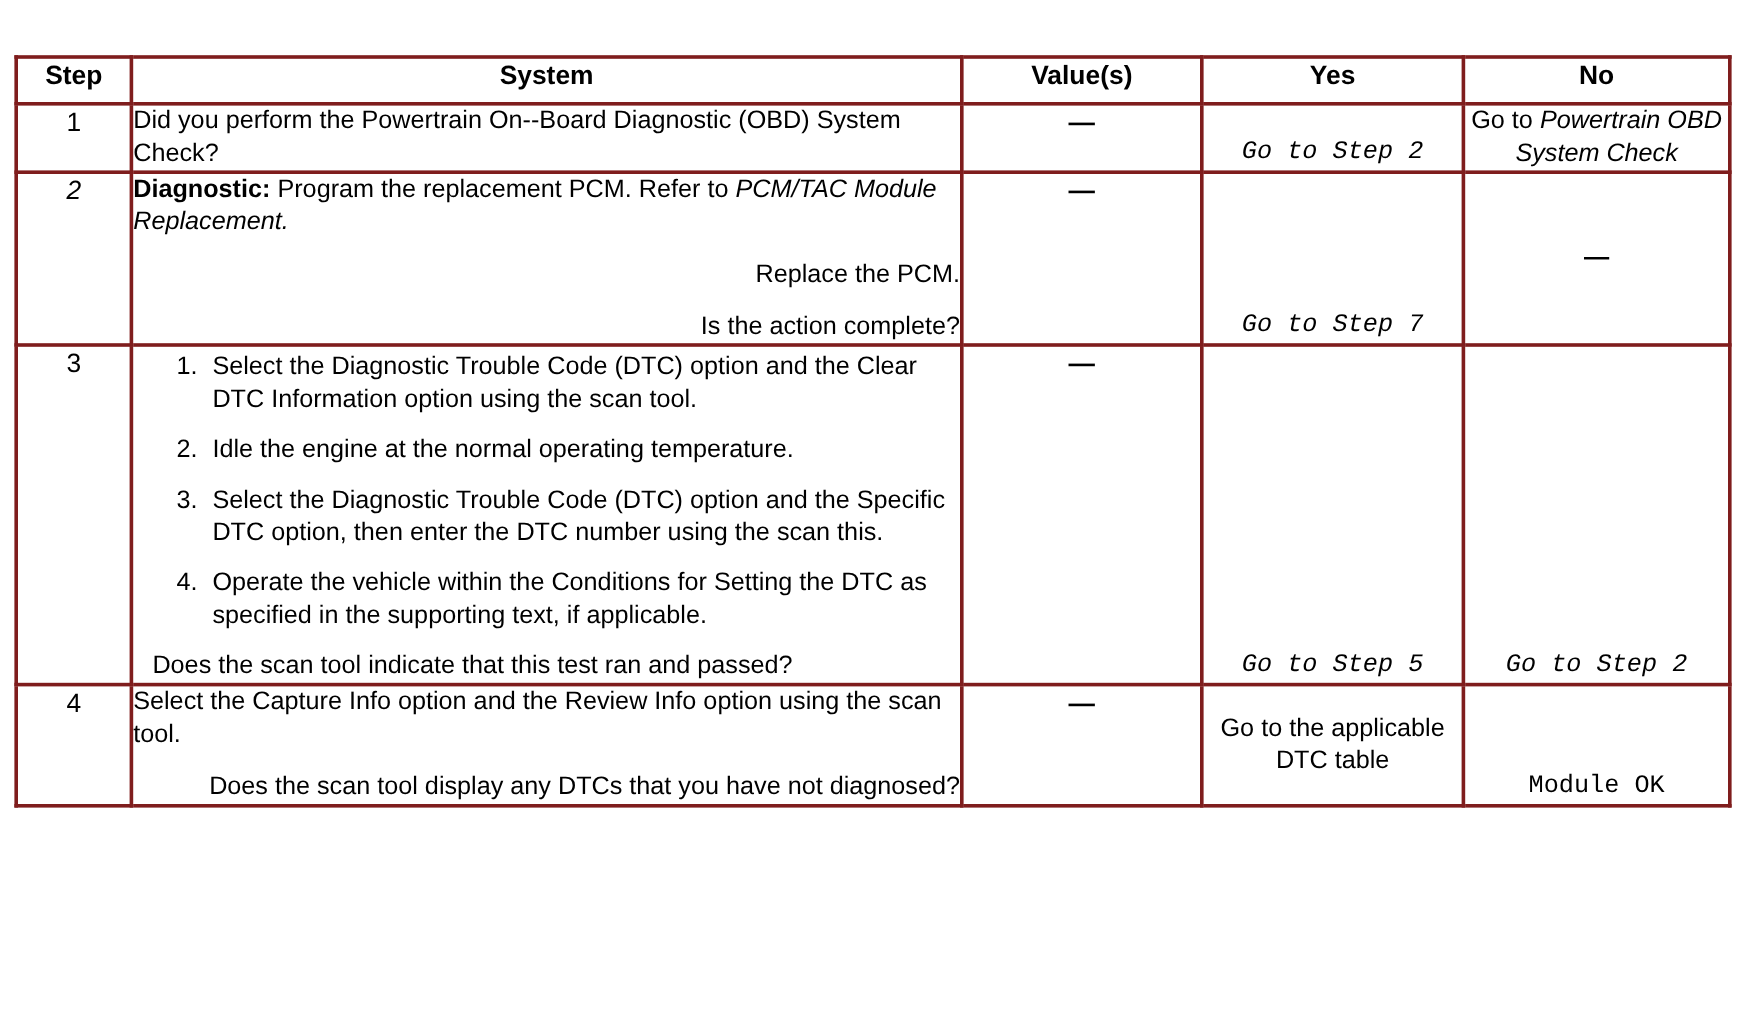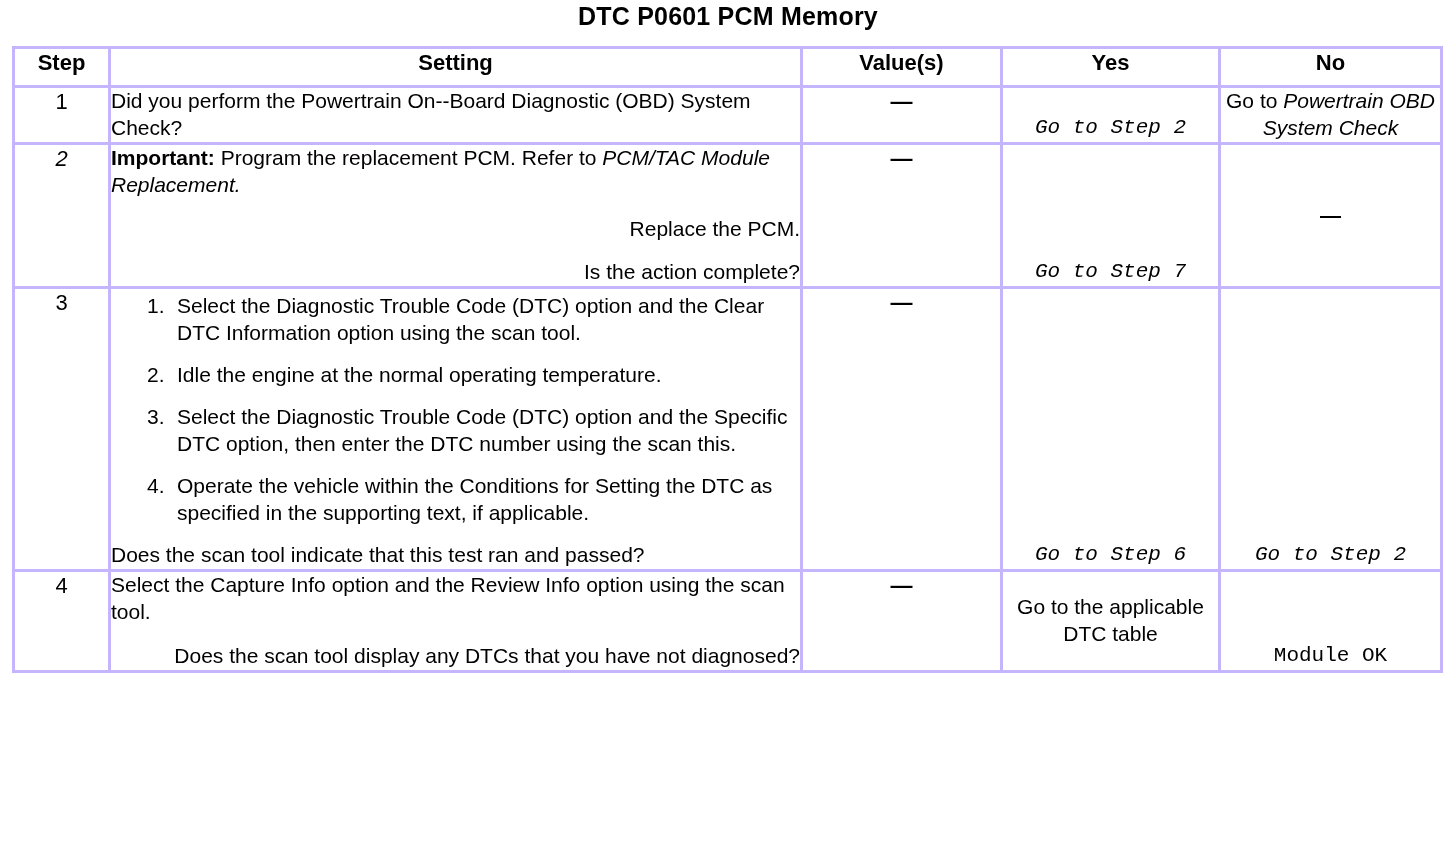--- a/index.html
+++ b/index.html
@@ -33,21 +33,21 @@
     position: absolute;
     left: 12px;
     top: 46px;
     width: 1428px;
     border-collapse: collapse;
     table-layout: fixed;
     font-size: 21px;
     line-height: 1.28;
   }
   table.dtc td, table.dtc th {
-    border: 3px solid #c4b5fd;
+    border: 3px solid #7f1d1d;
     padding: 0;
     vertical-align: top;
   }
   thead th {
     height: 36px;
     font-size: 22px;
     font-weight: bold;
     text-align: center;
     vertical-align: middle;
     padding: 3px 0 5px 0;
@@ -102,41 +102,40 @@
     padding-left: 30px;
     counter-increment: li;
   }
   ol.steps > li:last-child { margin-bottom: 12px; }
   ol.steps > li::before {
     content: counter(li) ".";
     position: absolute;
     left: 0;
     top: 0;
   }
-  .tail-q { margin-top: 16px; }
+  .tail-q { margin-top: 16px; padding-left: 16px; }
 </style>
 </head>
 <body>
 
 <div class="page">
 
-  <div class="doc-title">DTC P0601 PCM Memory</div>
 
   <table class="dtc">
     <colgroup>
       <col class="c-step">
       <col class="c-action">
       <col class="c-value">
       <col class="c-yes">
       <col class="c-no">
     </colgroup>
     <thead>
       <tr>
         <th>Step</th>
-        <th>Setting</th>
+        <th>System</th>
         <th>Value(s)</th>
         <th>Yes</th>
         <th>No</th>
       </tr>
     </thead>
     <tbody>
 
       <tr>
         <td class="step-cell">1</td>
         <td class="action-cell">
@@ -147,21 +146,21 @@
           <span class="ital">Go to Step 2</span>
         </td>
         <td class="branch-cell top">
           <span>Go to </span><span class="ital">Powertrain OBD System Check</span>
         </td>
       </tr>
 
       <tr>
         <td class="step-cell ital">2</td>
         <td class="action-cell">
-          <p class="para"><span class="bld">Important:</span><span> Program the replacement PCM. Refer to </span><span class="ital">PCM/TAC Module Replacement.</span></p>
+          <p class="para"><span class="bld">Diagnostic:</span><span> Program the replacement PCM. Refer to </span><span class="ital">PCM/TAC Module Replacement.</span></p>
           <p class="para">Replace the PCM.</p>
           <p class="para">Is the action complete?</p>
         </td>
         <td class="value-cell">—</td>
         <td class="branch-cell bottom">
           <span class="ital">Go to Step 7</span>
         </td>
         <td class="branch-cell middle">
           <span class="bld">—</span>
         </td>
@@ -173,21 +172,21 @@
           <ol class="steps">
             <li>Select the Diagnostic Trouble Code (DTC) option and the Clear DTC Information option using the scan tool.</li>
             <li>Idle the engine at the normal operating temperature.</li>
             <li>Select the Diagnostic Trouble Code (DTC) option and the Specific DTC option, then enter the DTC number using the scan this.</li>
             <li>Operate the vehicle within the Conditions for Setting the DTC as specified in the supporting text, if applicable.</li>
           </ol>
           <p class="para tail-q">Does the scan tool indicate that this test ran and passed?</p>
         </td>
         <td class="value-cell">—</td>
         <td class="branch-cell bottom">
-          <span class="ital">Go to Step 6</span>
+          <span class="ital">Go to Step 5</span>
         </td>
         <td class="branch-cell bottom">
           <span class="ital">Go to Step 2</span>
         </td>
       </tr>
 
       <tr>
         <td class="step-cell">4</td>
         <td class="action-cell">
           <p class="para">Select the Capture Info option and the Review Info option using the scan tool.</p>

